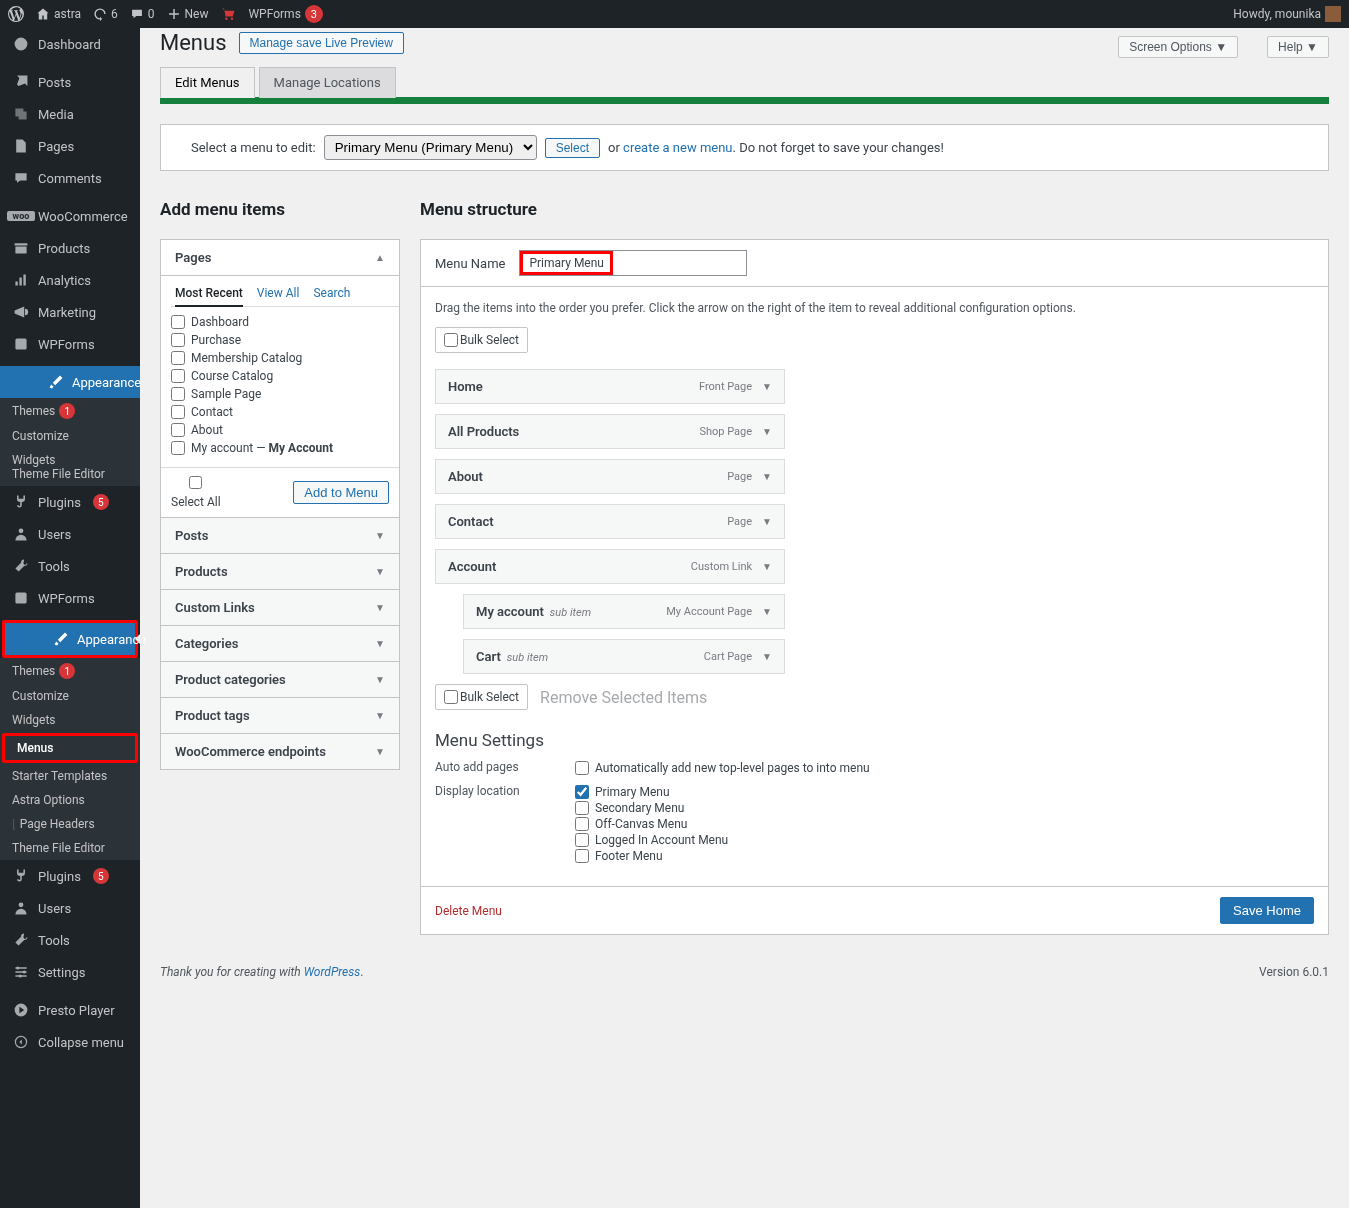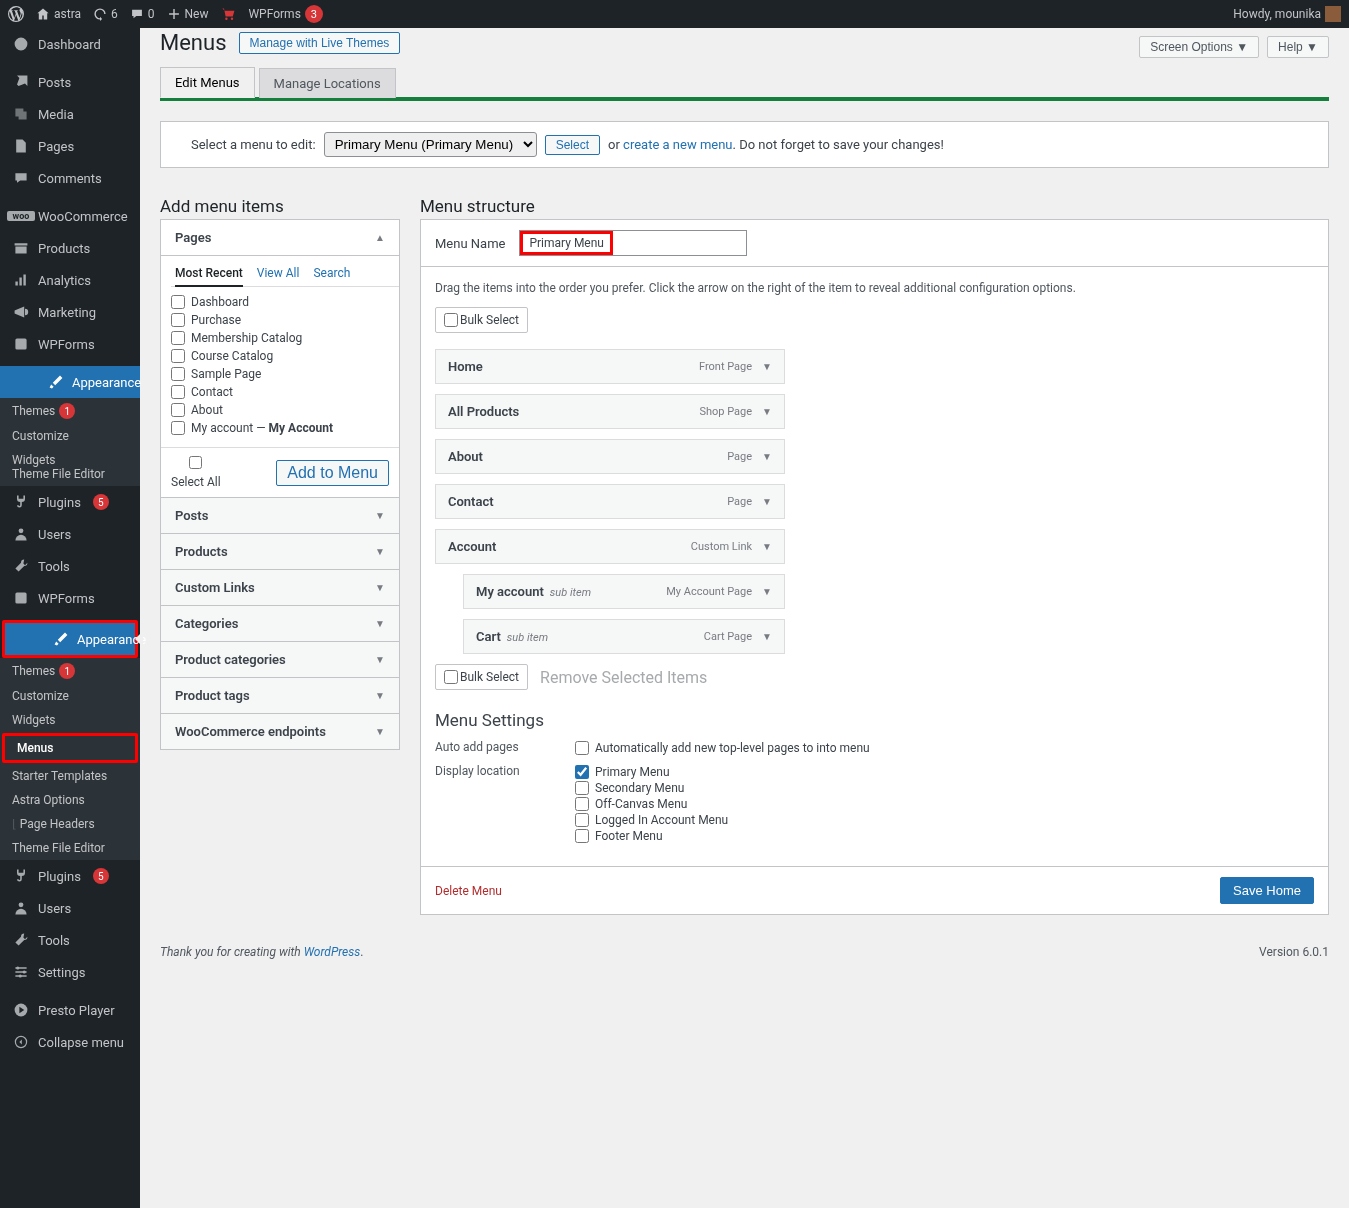--- a/index.html
+++ b/index.html
@@ -21,61 +21,61 @@
 .sidebar .sub { background: #2c3338; }
 .sidebar .sub .sub-item { padding: 5px 12px; color: #c3c4c7; cursor: pointer; font-size: 12px; }
 .sidebar .sub .sub-item.active { color: #fff; font-weight: 500; }
 .sidebar .separator { height: 6px; }
 .sidebar .badge-num { background: #d63638; color: #fff; border-radius: 9px; min-width: 16px; height: 16px; display: inline-flex; align-items: center; justify-content: center; font-size: 10px; padding: 0 4px; margin-left: 4px; }
 .red-highlight { border: 3px solid #ff0000; border-radius: 2px; }
 
 .content { flex: 1; padding: 0 20px 40px; overflow: visible; }
 
 .header-row { display: flex; align-items: center; justify-content: flex-end; padding: 8px 0; gap: 8px; }
-.screen-btn { background: #f6f7f7; border: 1px solid #c3c4c7; padding: 3px 10px; font-size: 12px; cursor: pointer; border-radius: 2px; color: #50575e; }
+.screen-btn { background: #f6f7f7; border: 1px solid #c3c4c7; padding: 3px 10px; font-size: 12px; cursor: pointer; border-radius: 2px; color: #50575e; margin-left: 21px; }
 
 .title-row { display: flex; align-items: center; gap: 12px; margin-top: -36px; margin-bottom: 12px; }
 .page-title { font-size: 22px; font-weight: 400; color: #1d2327; }
 .live-preview { color: #2271b1; border: 1px solid #2271b1; background: #f6f7f7; padding: 3px 10px; font-size: 12px; cursor: pointer; border-radius: 2px; }
 
-.nav-tabs { display: flex; border-bottom: 4px solid #15803d; align-items: flex-end; }
+.nav-tabs { display: flex; border-bottom: 7px solid #15803d; }
 .nav-tabs .tab { padding: 7px 14px; margin-bottom: -1px; background: #dcdcde; border: 1px solid #c3c4c7; border-bottom: none; color: #50575e; cursor: pointer; font-size: 13px; }
 .nav-tabs .tab.active { background: #f0f0f1; border-bottom: 1px solid #f0f0f1; color: #000; }
 .nav-tabs .tab + .tab { margin-left: 4px; }
 
 .select-bar { background: #fff; border: 1px solid #c3c4c7; padding: 10px 30px; margin-top: 20px; display: flex; align-items: center; gap: 8px; font-size: 13px; }
 .select-bar select { padding: 3px 6px; border: 1px solid #8c8f94; border-radius: 3px; }
 .select-bar .btn-secondary { color: #2271b1; border: 1px solid #2271b1; background: #f6f7f7; padding: 2px 10px; cursor: pointer; border-radius: 2px; font-size: 12px; }
 
 .two-col { display: flex; gap: 20px; margin-top: 28px; }
 .col-left { width: 240px; flex-shrink: 0; }
 .col-right { flex: 1; }
 
-.section-heading { font-size: 17px; font-weight: 400; color: #1d2327; margin-bottom: 3px; }
+.section-heading { font-size: 17px; font-weight: 700; color: #1d2327; margin-bottom: 20px; }
 
 .accordion { border: 1px solid #c3c4c7; background: #fff; margin-bottom: -1px; }
 .accordion .acc-head { padding: 10px 14px; display: flex; justify-content: space-between; align-items: center; cursor: pointer; background: #f6f7f7; font-size: 13px; font-weight: 600; }
 .accordion.open .acc-head { background: #fff; border-bottom: 1px solid #c3c4c7; }
 .accordion .acc-body { padding: 10px 0 10px 10px; }
 .acc-toggle { color: #787c82; font-size: 10px; }
 
 .pages-tabs { display: flex; gap: 14px; font-size: 12px; border-bottom: 1px solid #dcdcde; padding: 0 0 6px 4px; margin-bottom: 6px; }
 .pages-tabs .ptab { cursor: pointer; color: #2271b1; }
 .pages-tabs .ptab.active { color: #1d2327; font-weight: 500; border-bottom: 2px solid; padding-bottom: 4px; margin-bottom: -7px; }
 
 .page-list { max-height: 150px; overflow-y: scroll; padding-right: 4px; }
 .page-list::-webkit-scrollbar { width: 14px; }
 .page-list::-webkit-scrollbar-thumb { background: #c3c4c7; border-radius: 7px; }
 .page-list::-webkit-scrollbar-track { background: #f0f0f1; }
 .page-list label { display: flex; align-items: center; gap: 6px; padding: 2px 0; font-size: 12px; }
 .page-list input[type=checkbox] { width: 14px; height: 14px; }
 
 .acc-footer { display: flex; justify-content: space-between; align-items: center; padding: 8px 10px; border-top: 1px solid #dcdcde; }
 .acc-footer label { display: flex; align-items: center; gap: 6px; font-size: 12px; flex-direction: column; }
-.acc-footer .btn-add { color: #2271b1; border: 1px solid #2271b1; background: #f6f7f7; padding: 3px 10px; cursor: pointer; border-radius: 2px; font-size: 16px; }
+.acc-footer .btn-add { color: #2271b1; border: 1px solid #2271b1; background: #f6f7f7; padding: 3px 10px; cursor: pointer; border-radius: 2px; font-size: 13px; }
 
 .menu-frame { border: 1px solid #c3c4c7; background: #fff; }
 .menu-name-row { padding: 10px 14px; border-bottom: 1px solid #c3c4c7; display: flex; align-items: center; gap: 14px; }
 .menu-name-row label { font-size: 13px; }
 .menu-name-row .input-wrap { display: flex; align-items: center; border: 1px solid #8c8f94; height: 26px; width: 228px; }
 .menu-name-row .input-highlight { border: 3px solid #ff0000; padding: 1px 6px; height: 100%; display: flex; align-items: center; font-size: 12px; flex-shrink: 0; }
 .menu-name-row input { border: none; outline: none; height: 100%; flex: 1; padding: 0 6px; font-size: 12px; width: 100%; }
 
 .menu-body { padding: 14px; }
 .hint { font-size: 12px; color: #50575e; margin-bottom: 12px; }
@@ -373,21 +373,21 @@
   </div>
 
   <div class="content">
     <div class="header-row">
       <button class="screen-btn"><span>Screen Options</span> <span>▼</span></button>
       <button class="screen-btn"><span>Help</span> <span>▼</span></button>
     </div>
 
     <div class="title-row">
       <h1 class="page-title">Menus</h1>
-      <button class="live-preview">Manage with Live Themes</button>
+      <button class="live-preview">Manage save Live Preview</button>
     </div>
 
     <div class="nav-tabs">
       <div class="tab active">Edit Menus</div>
       <div class="tab">Manage Locations</div>
     </div>
 
     <div class="select-bar">
       <span>Select a menu to edit:</span>
       <select><option>Primary Menu (Primary Menu)</option></select>

